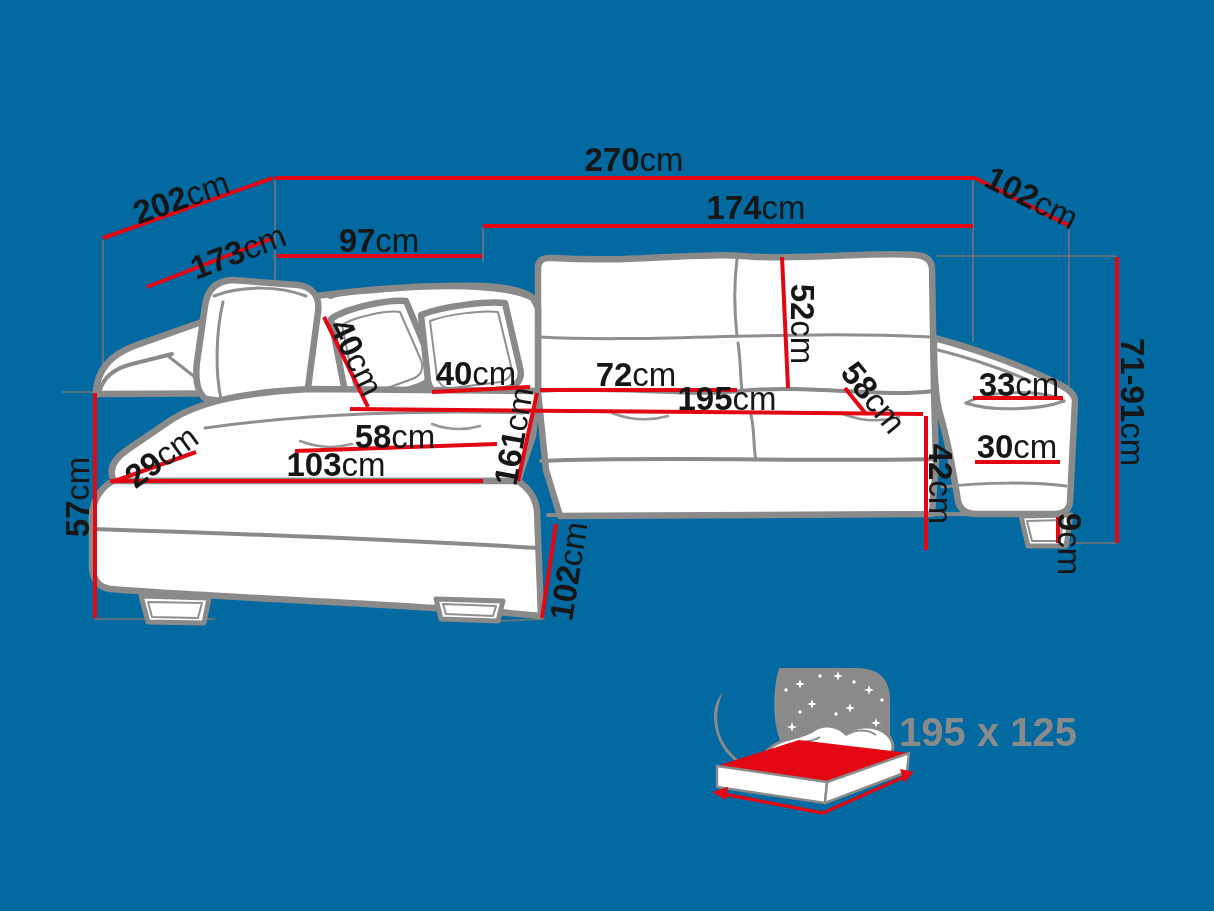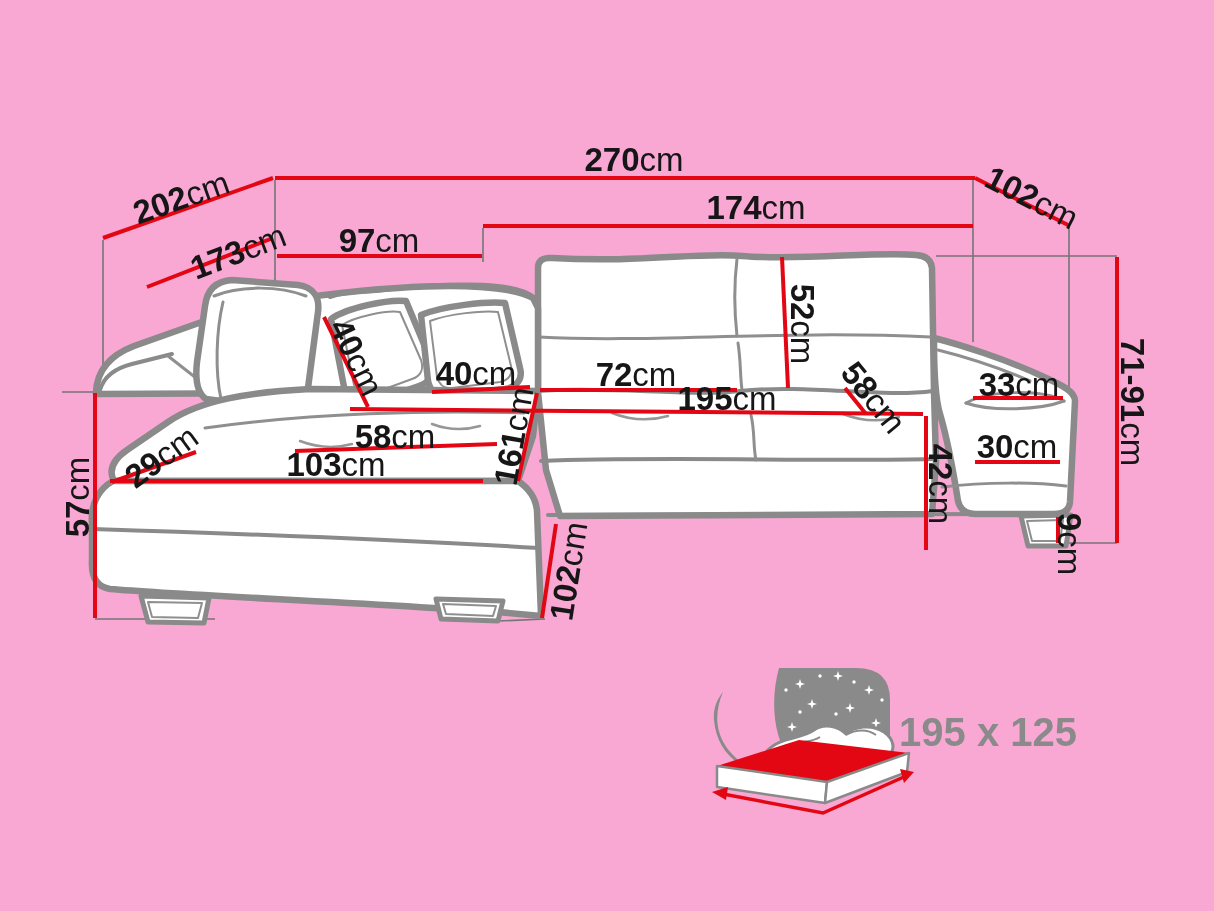--- a/index.html
+++ b/index.html
@@ -1,16 +1,16 @@
 <!DOCTYPE html>
 <html><head>
 <meta charset="utf-8">
 <style>
   html,body{margin:0;padding:0;background:#ffffff;}
-  .stage{position:relative;width:1214px;height:911px;background:#f9a8d4;overflow:hidden;
+  .stage{position:relative;width:1214px;height:911px;background:#0369a1;overflow:hidden;
          font-family:"Liberation Sans", sans-serif;}
   svg{display:block}
   .dim{fill:#161616;font-family:"Liberation Sans",sans-serif;font-size:33px;}
   .dim .num{font-weight:bold;letter-spacing:0px;}
   .dim .unit{font-weight:normal;}
   .bedlabel{fill:#8a8a8a;font-family:"Liberation Sans",sans-serif;font-size:40px;font-weight:bold;}
   .outline{fill:#ffffff;stroke:#8a8a8a;stroke-width:6.5;stroke-linejoin:round;stroke-linecap:round;}
   .seam{fill:none;stroke:#8f8f8f;stroke-width:3;stroke-linecap:round;}
   .seam4{fill:none;stroke:#8a8a8a;stroke-width:4;stroke-linecap:round;}
   .curl{fill:none;stroke:#979797;stroke-width:2.5;stroke-linecap:round;}

